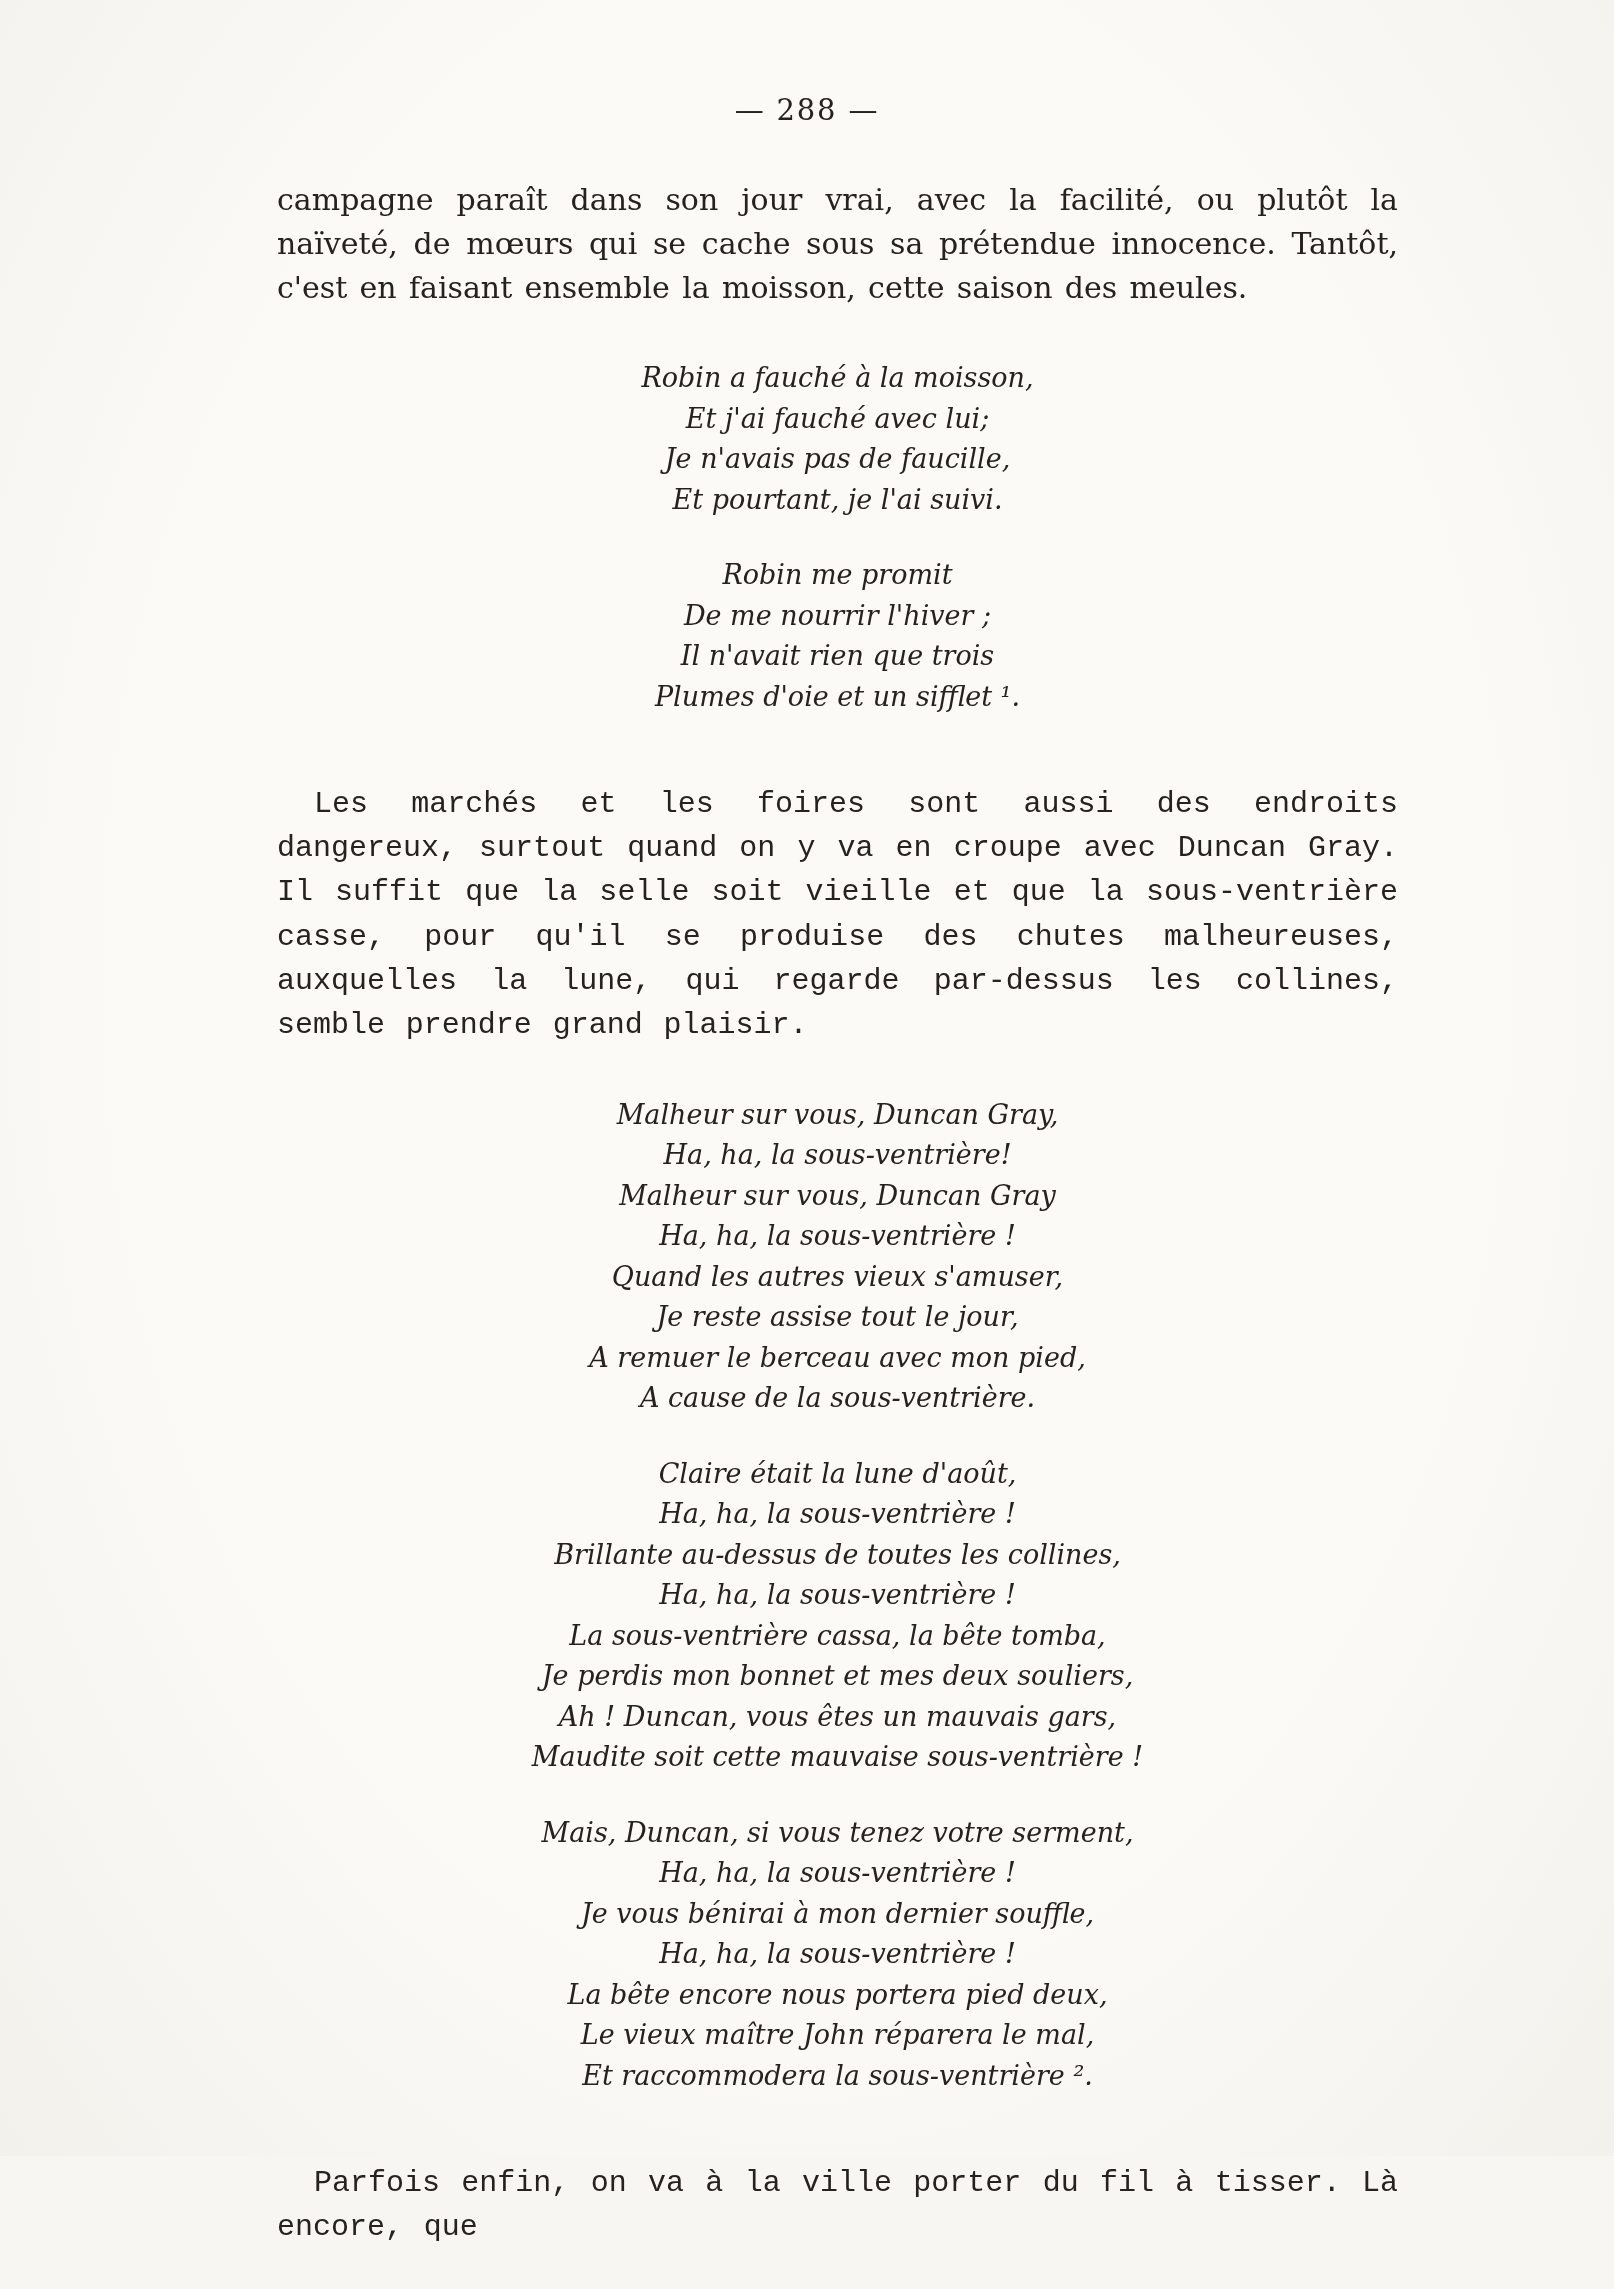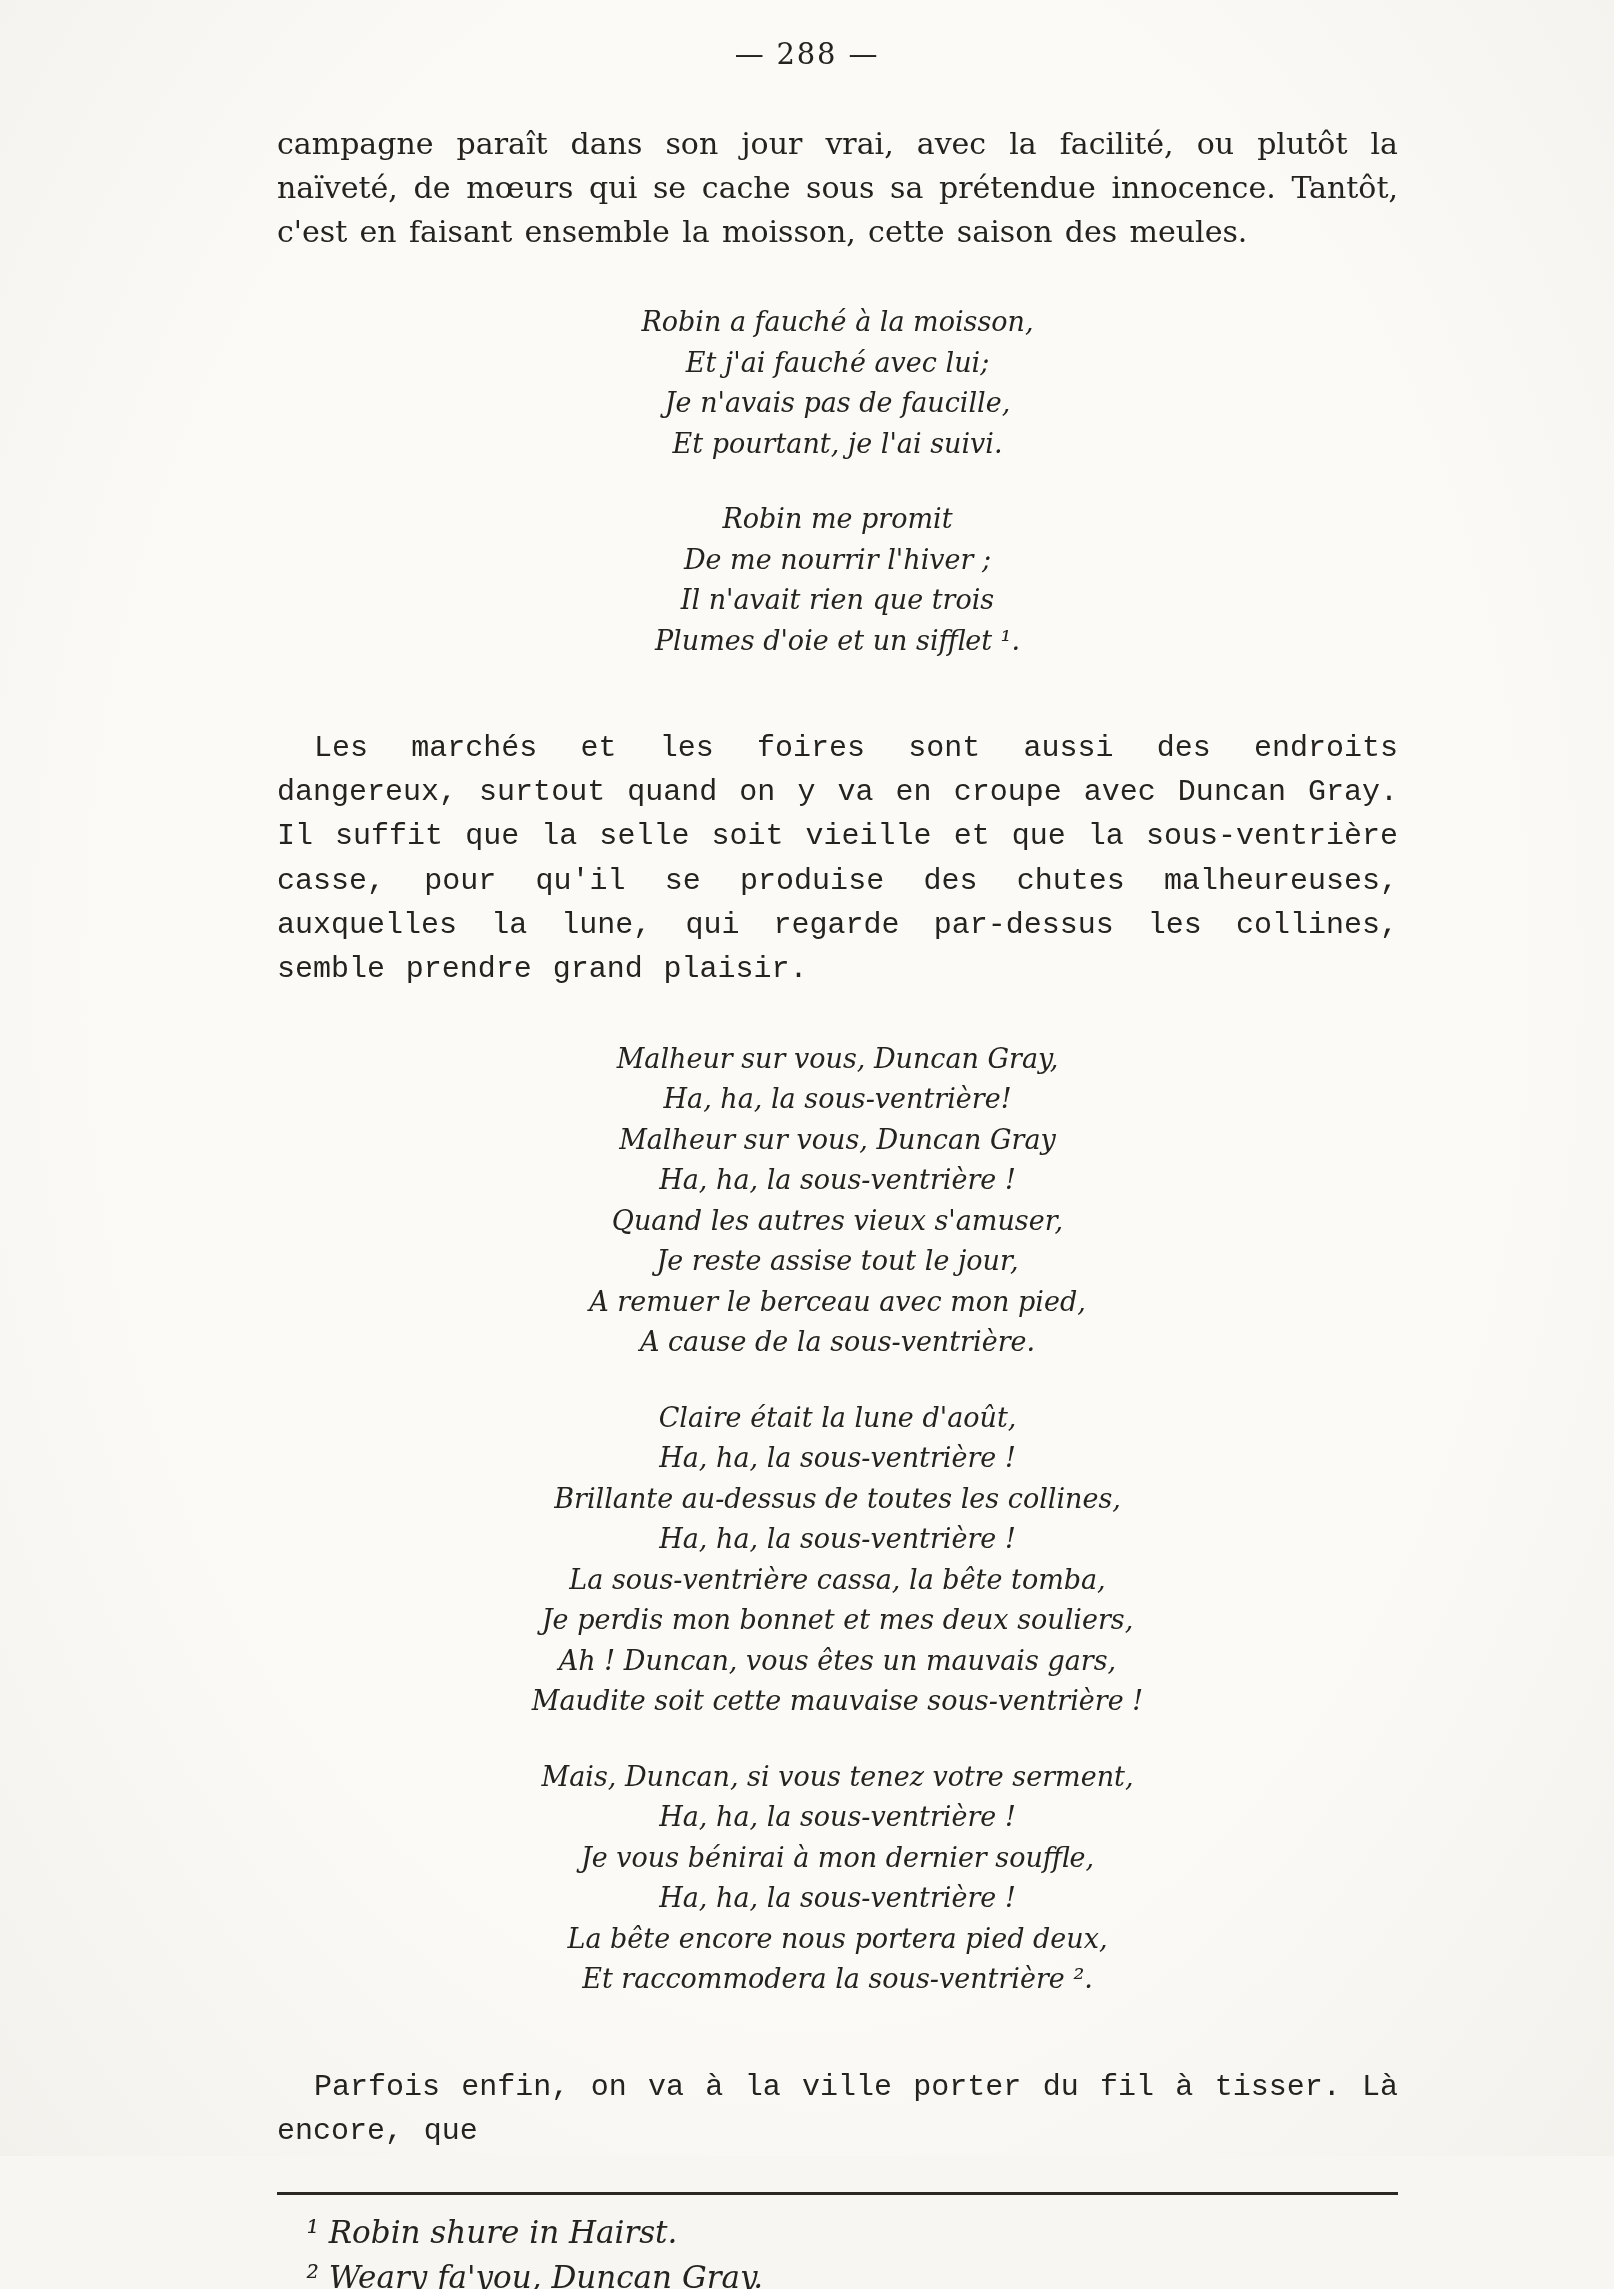--- a/index.html
+++ b/index.html
@@ -5,21 +5,21 @@
   * { margin: 0; padding: 0; box-sizing: border-box; }
   html, body { width: 1614px; height: 2290px; overflow: hidden; }
   body {
     background: #f7f6f2;
     font-family: "DejaVu Serif", "Liberation Serif", serif;
     color: #221f1c;
   }
   .page {
     width: 1614px;
     height: 2156px;
-    padding-top: 37px;
+    padding-top: 93px;
     background:
       radial-gradient(ellipse at 50% 45%, #fbfaf7 60%, #f2f1ec 100%);
   }
   .page-number {
     text-align: center;
     font-size: 29px;
     letter-spacing: 1.8px;
     color: #26221e;
   }
   .content {
@@ -110,20 +110,21 @@
       <div class="vline">Ah ! Duncan, vous êtes un mauvais gars,</div>
       <div class="vline">Maudite soit cette mauvaise sous-ventrière !</div>
     </div>
 
     <div class="stanza">
       <div class="vline">Mais, Duncan, si vous tenez votre serment,</div>
       <div class="vline">Ha, ha, la sous-ventrière !</div>
       <div class="vline">Je vous bénirai à mon dernier souffle,</div>
       <div class="vline">Ha, ha, la sous-ventrière !</div>
       <div class="vline">La bête encore nous portera pied deux,</div>
+      <div class="vline">Le vieux maître John réparera le mal,</div>
       <div class="vline">Et raccommodera la sous-ventrière ².</div>
     </div>
 
     <p class="para after-verse indent">Parfois enfin, on va à la ville porter du fil à tisser. Là encore, que</p>
 
     <div class="footnote-rule"></div>
 
     <div class="footnotes">
       <div class="footnote">¹ Robin shure in Hairst.</div>
       <div class="footnote">² Weary fa'you, Duncan Gray.</div>

